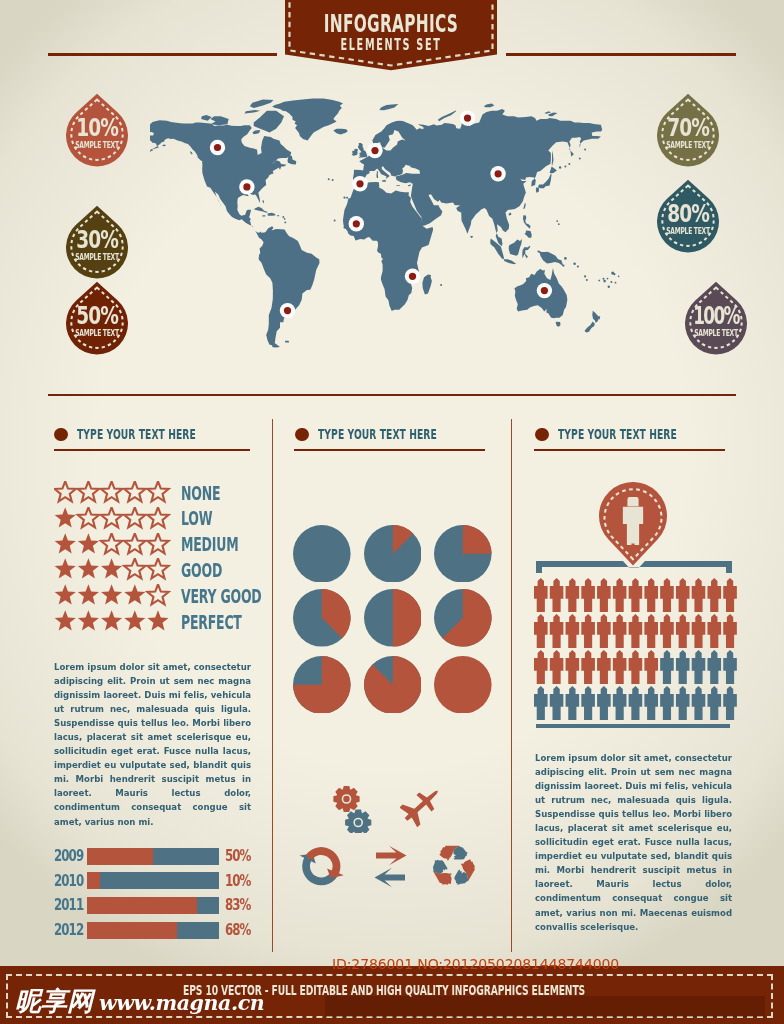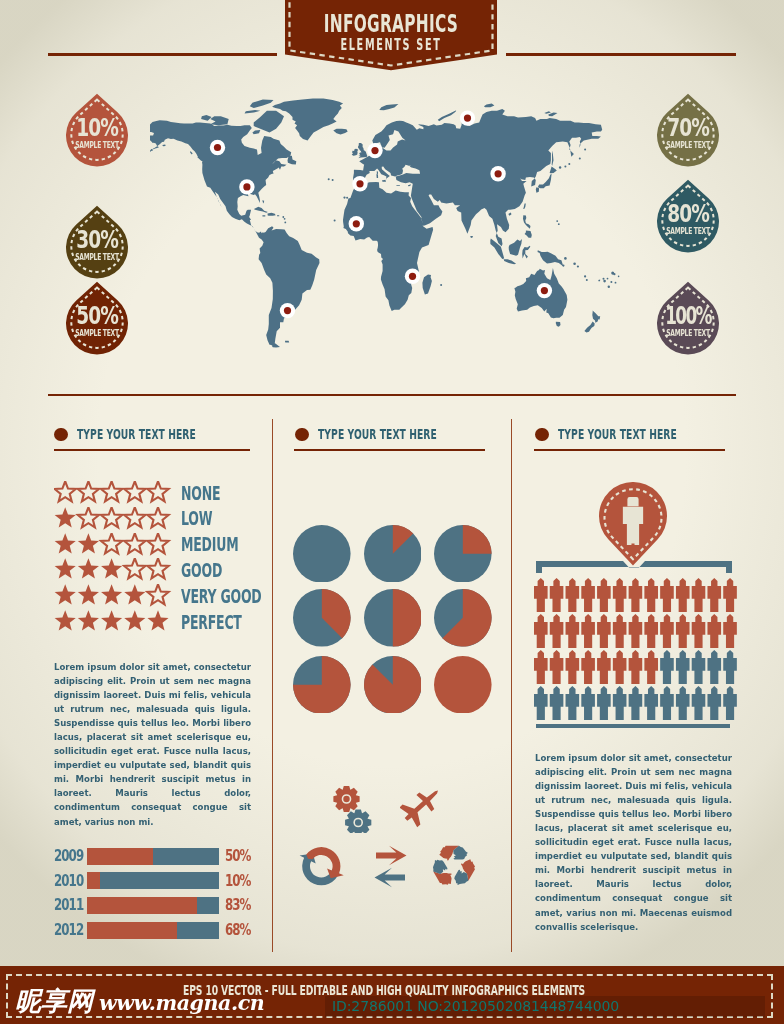--- a/index.html
+++ b/index.html
@@ -88,21 +88,21 @@
       color:#eae6d6;font-size:13.2px;font-weight:bold;letter-spacing:-.15px;
       transform:scaleX(.775);transform-origin:left center;white-space:nowrap;}
   #wm-band{position:absolute;left:325px;top:996px;width:440px;height:21px;
       background:rgba(60,16,4,.30);}
   #wm-cn{position:absolute;left:15px;top:988px;color:#fff;font-size:26px;
       font-weight:bold;font-style:italic;font-family:"DejaVu Sans",sans-serif;
       letter-spacing:0px;line-height:26px;}
   #wm-url{position:absolute;left:99px;top:992px;color:#fff;font-size:20.5px;
       font-weight:bold;font-style:italic;font-family:"DejaVu Serif",serif;
       line-height:22px;letter-spacing:-.4px;}
-  #wm-id{position:absolute;left:332px;top:998px;color:#0f766e;font-size:14px;
+  #wm-id{position:absolute;left:332px;top:956px;color:#c2410c;font-size:14px;
       font-family:"DejaVu Sans",sans-serif;line-height:17px;letter-spacing:-.1px;}
 
 </style>
 </head>
 <body>
 
 <div id="page">
 <div id="vignette"></div>
 <div id="hdr-line-l"></div>
 <div id="hdr-line-r"></div>
@@ -147,21 +147,21 @@
       <div class="lbl">SAMPLE TEXT</div>
     </div>
 <div class="drop" style="left:657px;top:179px">
       <svg width="62" height="74" viewBox="0 0 62 74" style="position:absolute;left:0;top:0">
       <path d="M31 0.8 L51.73 19.45 A31 31 0 1 1 10.27 19.45 Z" fill="#2f5a63"></path>
       <path d="M31 6.6 L48.2 22.1 A25.7 25.7 0 1 1 13.8 22.1 Z" fill="none" stroke="#e7e4d4" stroke-width="2" stroke-dasharray="3.3 3.1" stroke-linecap="butt"></path>
     </svg>
       <div class="pct">80%</div>
       <div class="lbl">SAMPLE TEXT</div>
     </div>
-<div class="drop w100" style="left:657px;top:281px">
+<div class="drop w100" style="left:685px;top:281px">
       <svg width="62" height="74" viewBox="0 0 62 74" style="position:absolute;left:0;top:0">
       <path d="M31 0.8 L51.73 19.45 A31 31 0 1 1 10.27 19.45 Z" fill="#5a4a56"></path>
       <path d="M31 6.6 L48.2 22.1 A25.7 25.7 0 1 1 13.8 22.1 Z" fill="none" stroke="#e7e4d4" stroke-width="2" stroke-dasharray="3.3 3.1" stroke-linecap="butt"></path>
     </svg>
       <div class="pct">100%</div>
       <div class="lbl">SAMPLE TEXT</div>
     </div>
 <div id="map-wrap" style="position:absolute;left:150px;top:95px;width:490px;height:262px">
 <svg width="490" height="262" viewBox="0 0 490 262" style="position:absolute;left:0;top:0">
         <g fill="#4d7086">

